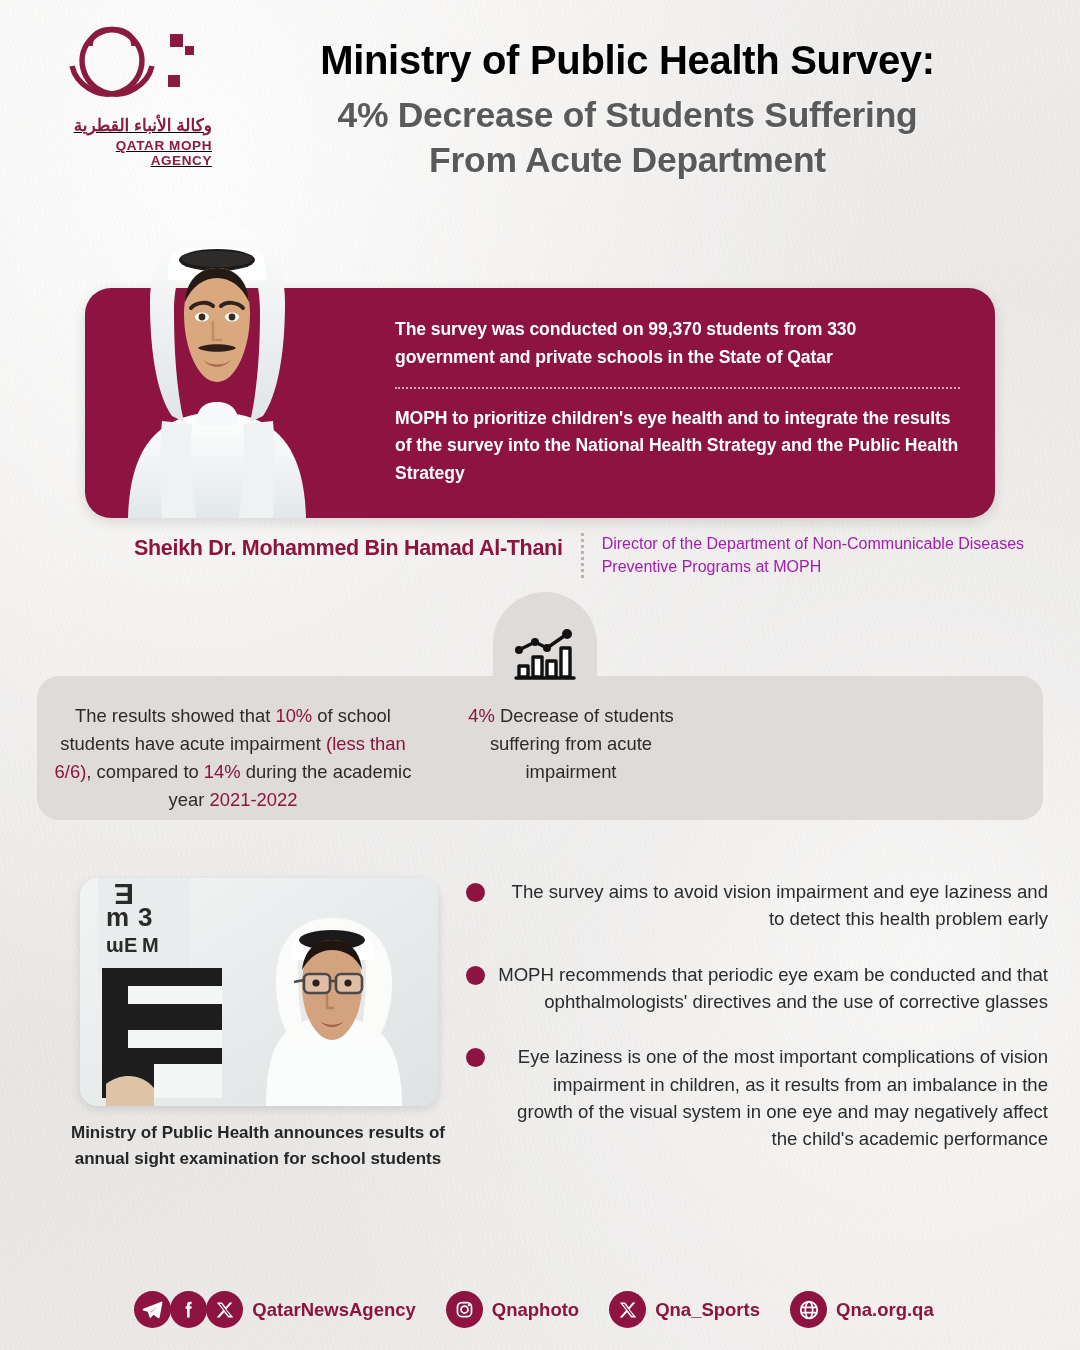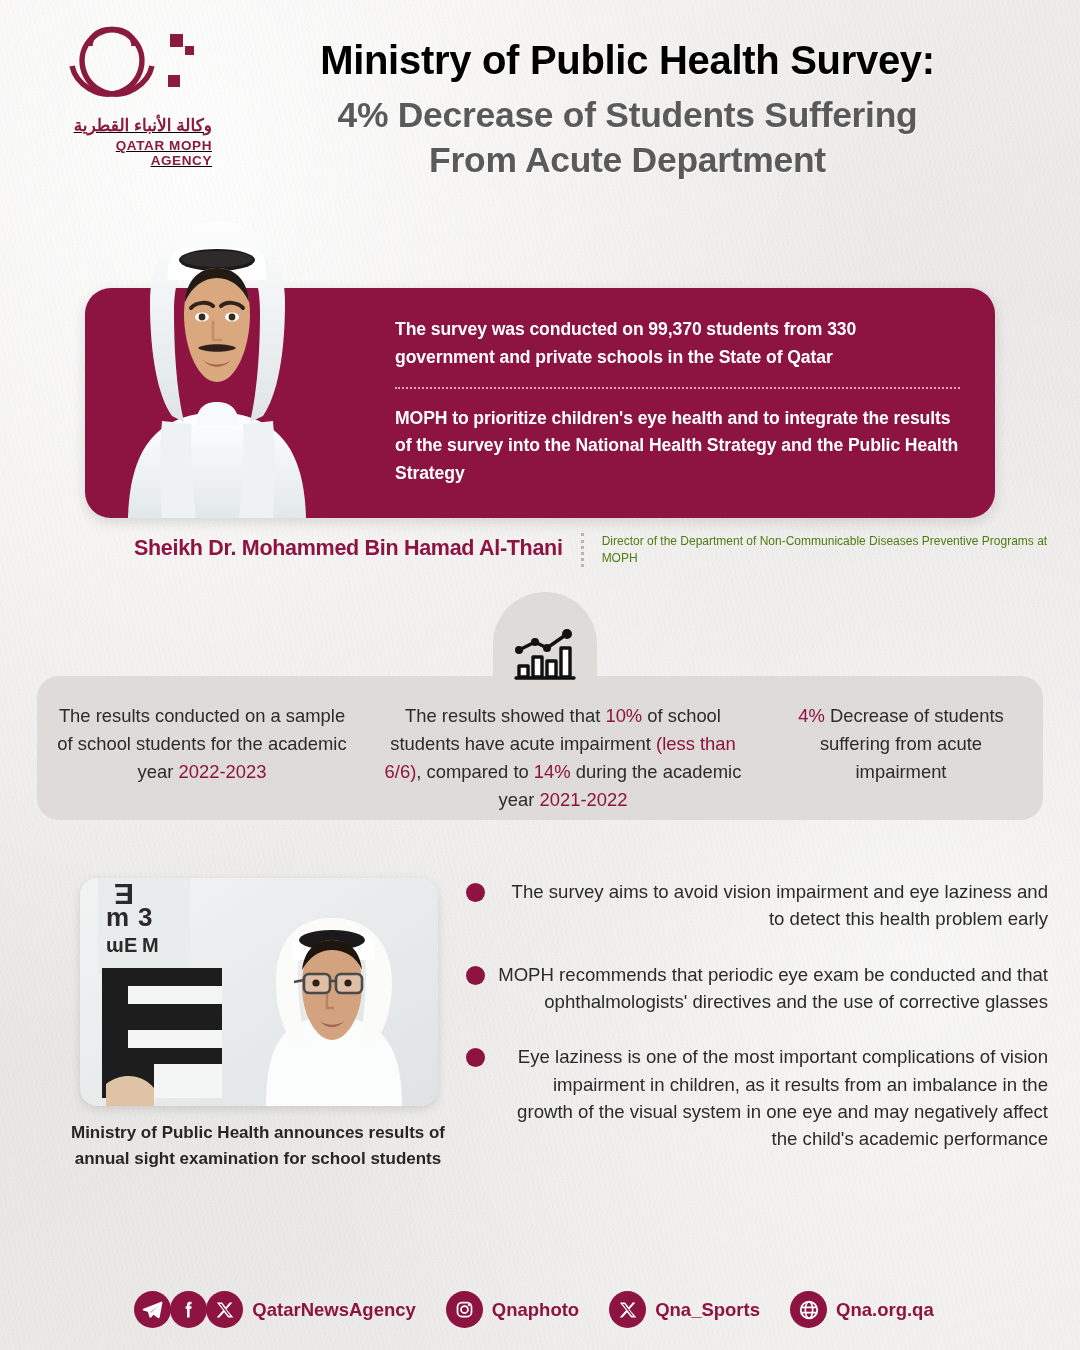--- a/index.html
+++ b/index.html
@@ -145,22 +145,22 @@
     line-height: 1.45;
     letter-spacing: -0.3px;
   }
   .attrib-sep {
     width: 0;
     align-self: stretch;
     border-left: 3px dotted #b9b2b4;
     margin-right: 14px;
   }
   .attrib-role {
-    font-size: 12px;
-    color: #4d7c0f;
+    font-size: 16px;
+    color: #a21caf;
     line-height: 1.42;
     max-width: 470px;
   }
 
   
   .chart-badge {
     position: absolute;
     left: 493px; top: 592px;
     width: 104px; height: 104px;
     background: #dedbd9;
@@ -366,21 +366,20 @@
         <path d="M3 50 L61 50"></path>
       </g>
       <circle cx="6" cy="22" r="4" fill="#111"></circle>
       <circle cx="22" cy="14" r="4" fill="#111"></circle>
       <circle cx="34" cy="20" r="4" fill="#111"></circle>
       <circle cx="54" cy="6" r="5" fill="#111"></circle>
     </svg>
   </div>
 
   <div class="stats-band">
-    <div class="stat-col c1"><span>The results conducted on a sample of school students for the academic year </span><span class="hl">2022-2023</span></div>
     <div class="stat-col c2"><span>The results showed that </span><span class="hl">10%</span><span> of school students have acute impairment </span><span class="hl">(less than 6/6)</span><span>, compared to </span><span class="hl">14%</span><span> during the academic year </span><span class="hl">2021-2022</span></div>
     <div class="stat-col c3"><span class="hl">4%</span><span> Decrease of students suffering from acute impairment</span></div>
   </div>
 
   <div class="photo2">
     <svg width="358" height="228" viewBox="0 0 358 228">
       <defs>
         <linearGradient id="bg2" x1="0" y1="0" x2="1" y2="1">
           <stop offset="0%" stop-color="#f2f4f4"></stop>
             <stop offset="100%" stop-color="#dfe3e4"></stop>

